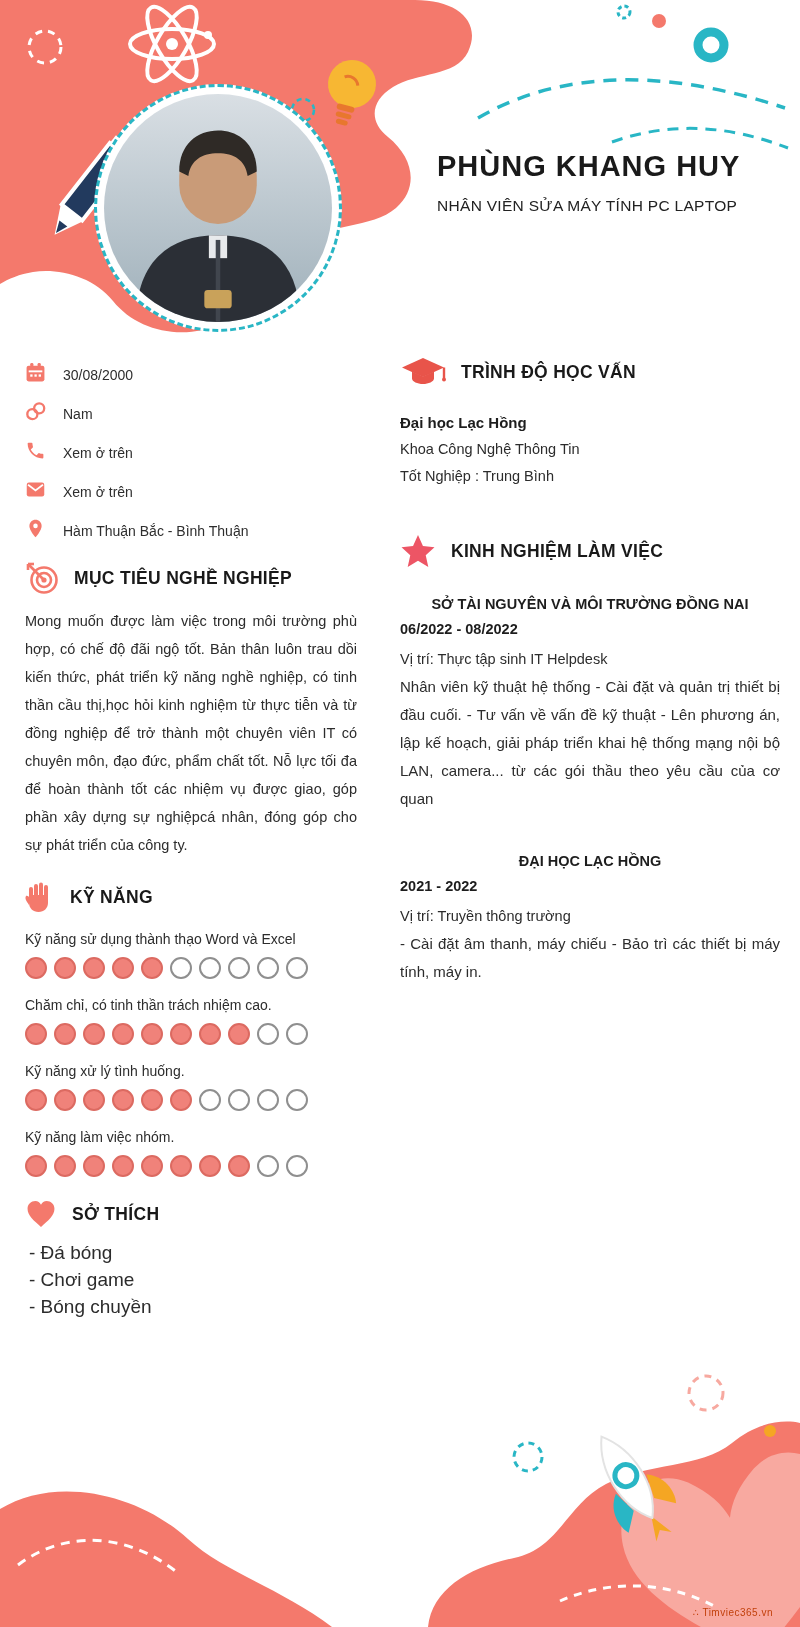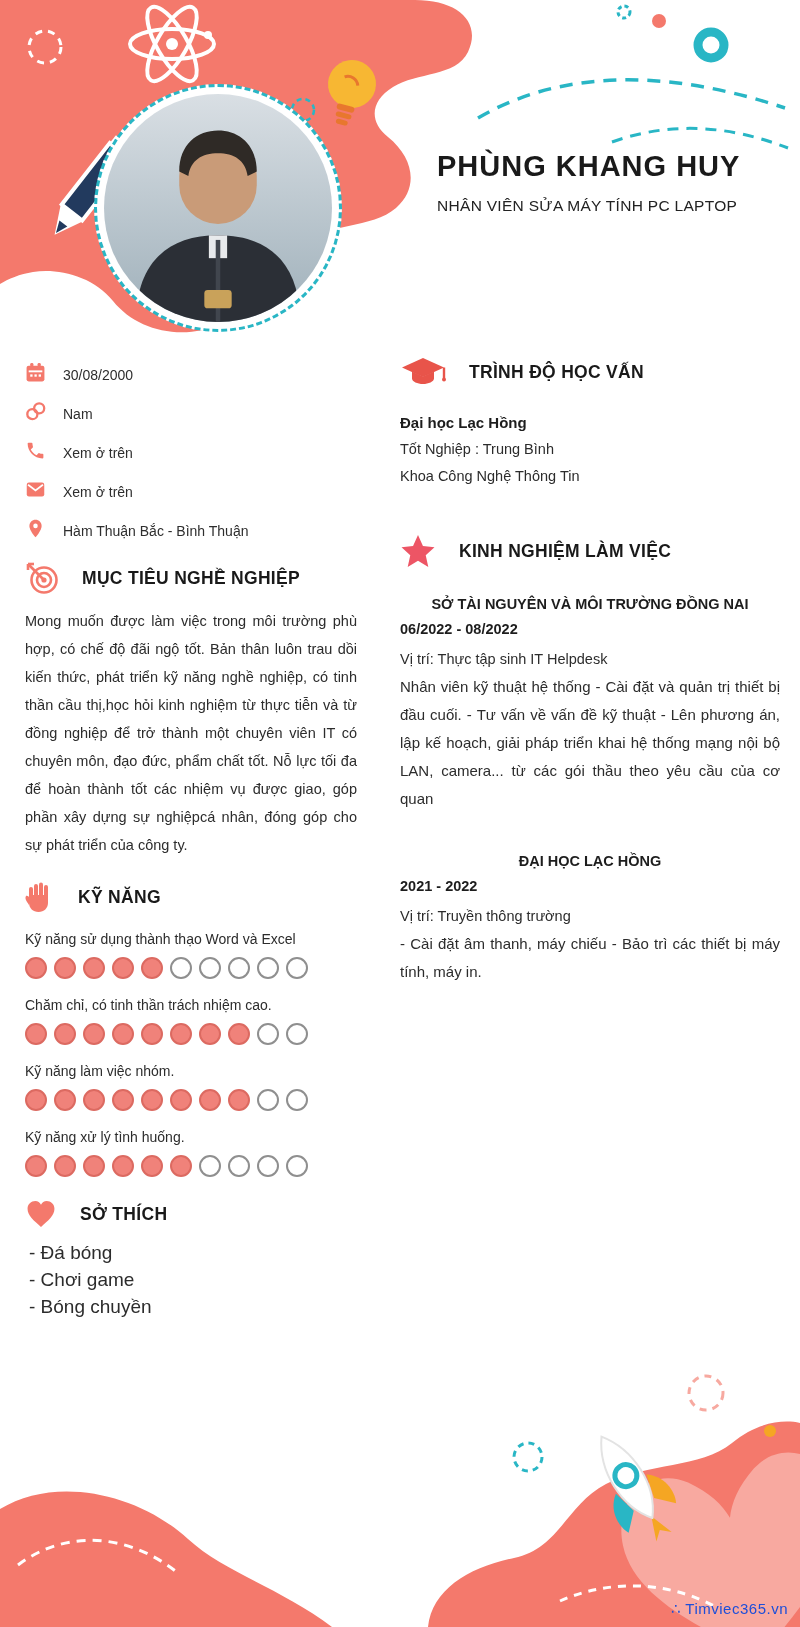--- a/index.html
+++ b/index.html
@@ -23,21 +23,21 @@
   .cv-name{font-size:29px;font-weight:bold;letter-spacing:1px;color:#1a1a1a;margin:0 0 14px 0;}
   .cv-title{font-size:15.5px;color:#222;letter-spacing:.3px;}
 
   .col-left{position:absolute;left:25px;top:362px;width:332px;z-index:2;}
   .col-right{position:absolute;left:400px;top:356px;width:380px;z-index:2;}
 
   .p-row{display:flex;align-items:flex-end;margin-bottom:18px;}
   .p-row .p-icon{width:21px;height:21px;flex:0 0 21px;margin-right:17px;}
   .p-row .p-text{font-size:14px;color:#2e2e2e;}
 
-  .sec-head{display:flex;align-items:center;gap:23px;font-size:17.5px;font-weight:bold;color:#191919;letter-spacing:.3px;}
+  .sec-head{display:flex;align-items:center;gap:15px;font-size:17.5px;font-weight:bold;color:#191919;letter-spacing:.3px;}
   .sec-head .sec-icon{flex:0 0 auto;}
 
   .objective-text{font-size:14.5px;line-height:28px;text-align:justify;color:#2c2c2c;margin-top:12px;}
 
   .skill-label{font-size:14px;color:#2c2c2c;margin:18px 0 10px;}
   .dots{line-height:0;white-space:nowrap;}
   .dot{display:inline-block;width:22px;height:22px;border-radius:50%;margin-right:7px;box-sizing:border-box;}
   .dot.filled{background:#F0827A;border:2px solid #DC6A61;}
   .dot.empty{background:#fff;border:2px solid #8F8F8F;}
 
@@ -48,22 +48,22 @@
 
   .job{margin-top:24px;}
   .job-org{font-size:14.5px;font-weight:bold;color:#1d1d1d;line-height:25px;text-align:center;}
   .job-period{font-size:14.5px;font-weight:bold;color:#1d1d1d;line-height:25px;margin-bottom:4px;}
   .job-pos{font-size:14.5px;line-height:27px;color:#2c2c2c;}
   .job-detail{font-size:15px;line-height:28px;text-align:justify;color:#2c2c2c;}
 
   .mt26{margin-top:22px;} .mt44{margin-top:44px;}
 
   .watermark{
-    position:absolute;right:12px;bottom:9px;z-index:5;
-    color:#1d4ed8;font-size:15px;letter-spacing:.5px;
+    position:absolute;right:27px;bottom:9px;z-index:5;
+    color:#c2410c;font-size:10px;letter-spacing:.5px;
   }
 </style>
 </head>
 <body>
 
 <svg class="decor-top" viewBox="0 0 800 360" aria-hidden="true">
   <path d="M0,0 L415,0 C458,0 482,22 468,52 C456,77 417,72 393,87 C370,101 369,122 388,137 C414,158 419,188 396,208 C372,229 327,222 297,247 C267,272 262,307 222,324 C182,341 137,331 113,301 C93,276 58,268 33,272 C20,274 8,279 0,284 Z" fill="#F4796C"></path>
   <circle cx="45" cy="47" r="16" fill="none" stroke="#ffffff" stroke-width="3" stroke-dasharray="7 6"></circle>
   <g transform="translate(172,44)" stroke="#ffffff" fill="none" stroke-width="4">
     <ellipse rx="42" ry="15"></ellipse>
@@ -191,26 +191,26 @@
 
   <div>
     <div class="skill-label">Kỹ năng sử dụng thành thạo Word và Excel</div>
     <div class="dots"><span class="dot filled"></span><span class="dot filled"></span><span class="dot filled"></span><span class="dot filled"></span><span class="dot filled"></span><span class="dot empty"></span><span class="dot empty"></span><span class="dot empty"></span><span class="dot empty"></span><span class="dot empty"></span></div>
   </div>
   <div>
     <div class="skill-label">Chăm chỉ, có tinh thần trách nhiệm cao.</div>
     <div class="dots"><span class="dot filled"></span><span class="dot filled"></span><span class="dot filled"></span><span class="dot filled"></span><span class="dot filled"></span><span class="dot filled"></span><span class="dot filled"></span><span class="dot filled"></span><span class="dot empty"></span><span class="dot empty"></span></div>
   </div>
   <div>
+    <div class="skill-label">Kỹ năng xử lý tình huống.</div>
+    <div class="dots"><span class="dot filled"></span><span class="dot filled"></span><span class="dot filled"></span><span class="dot filled"></span><span class="dot filled"></span><span class="dot filled"></span><span class="dot empty"></span><span class="dot empty"></span><span class="dot empty"></span><span class="dot empty"></span></div>
+  </div>
+  <div>
     <div class="skill-label">Kỹ năng làm việc nhóm.</div>
     <div class="dots"><span class="dot filled"></span><span class="dot filled"></span><span class="dot filled"></span><span class="dot filled"></span><span class="dot filled"></span><span class="dot filled"></span><span class="dot filled"></span><span class="dot filled"></span><span class="dot empty"></span><span class="dot empty"></span></div>
-  </div>
-  <div>
-    <div class="skill-label">Kỹ năng xử lý tình huống.</div>
-    <div class="dots"><span class="dot filled"></span><span class="dot filled"></span><span class="dot filled"></span><span class="dot filled"></span><span class="dot filled"></span><span class="dot filled"></span><span class="dot empty"></span><span class="dot empty"></span><span class="dot empty"></span><span class="dot empty"></span></div>
   </div>
 
   <div class="sec-head mt26">
     <svg class="sec-icon" width="32" height="30" viewBox="0 0 30 29">
       <path d="M15,27 C8,21 2,16 2,9.5 C2,5 5.5,2 9.5,2 C12,2 14,3.5 15,5.5 C16,3.5 18,2 20.5,2 C24.5,2 28,5 28,9.5 C28,16 22,21 15,27 Z" fill="#F4796C"></path>
     </svg>
     <span>SỞ THÍCH</span>
   </div>
   <div style="margin-top:10px;">
     <div class="hobby-item">- Đá bóng</div>
@@ -224,22 +224,22 @@
   <div class="sec-head">
     <svg class="sec-icon" width="46" height="32" viewBox="0 0 46 32">
       <polygon points="23,2 44,11.5 23,21 2,11.5" fill="#E8544A"></polygon>
       <path d="M12,15.5 v7 c0,3 5.5,5.5 11,5.5 s11,-2.5 11,-5.5 v-7 l-11,5 z" fill="#E8544A"></path>
       <line x1="44" y1="11.5" x2="44" y2="22" stroke="#E8544A" stroke-width="2.4"></line>
       <circle cx="44" cy="23.5" r="2" fill="#E8544A"></circle>
     </svg>
     <span>TRÌNH ĐỘ HỌC VẤN</span>
   </div>
   <div class="edu-school">Đại học Lạc Hồng</div>
+  <div class="edu-line">Khoa Công Nghệ Thông Tin</div>
   <div class="edu-line">Tốt Nghiệp : Trung Bình</div>
-  <div class="edu-line">Khoa Công Nghệ Thông Tin</div>
 
   <div class="sec-head mt44">
     <svg class="sec-icon" width="36" height="34" viewBox="0 0 34 33">
       <path d="M17,1 L21.8,11.6 L33,12.9 L24.5,20.6 L27,32 L17,26 L7,32 L9.5,20.6 L1,12.9 L12.2,11.6 Z" fill="#ED5565"></path>
     </svg>
     <span>KINH NGHIỆM LÀM VIỆC</span>
   </div>
 
   <div class="job">
     <div class="job-org">SỞ TÀI NGUYÊN VÀ MÔI TRƯỜNG ĐỒNG NAI</div>

